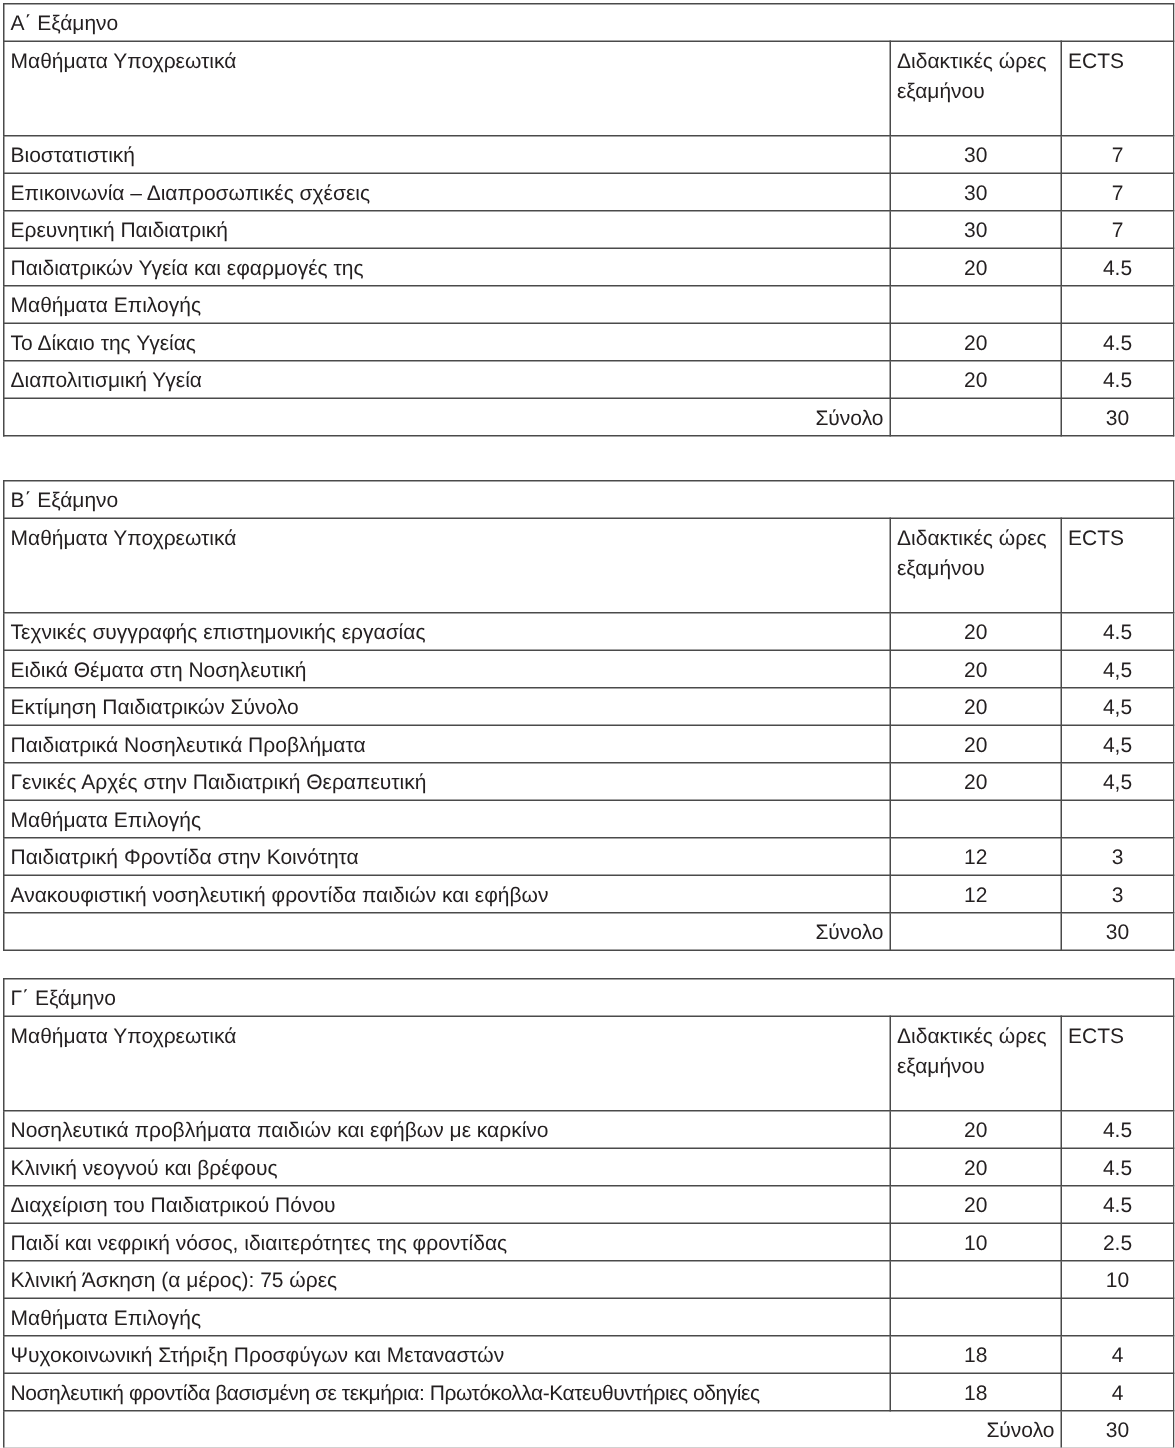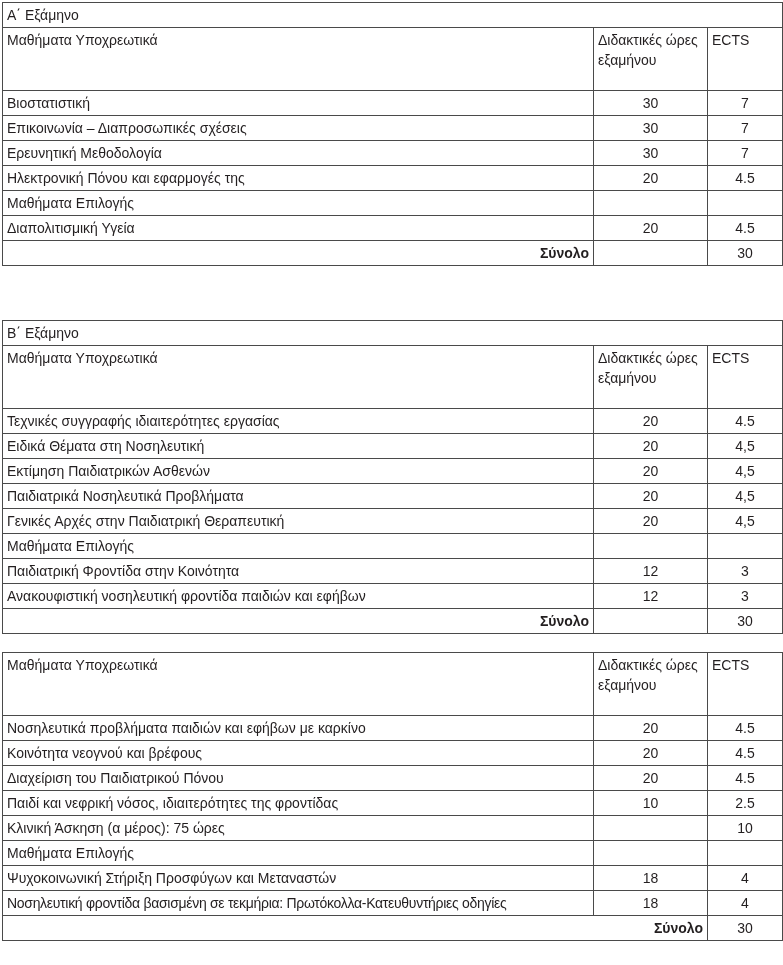--- a/index.html
+++ b/index.html
@@ -9,21 +9,21 @@
   table { border-collapse: collapse; width: 780px; table-layout: fixed; font-size: 14px; }
   td { border: 1px solid #4a4a4a; padding: 0 4px; height: 24px; line-height: 24px;
        vertical-align: middle; white-space: nowrap; overflow: hidden; }
   col.c1 { width: 591px; }
   col.c2 { width: 114px; }
   col.c3 { width: 75px; }
   td.title { height: 24px; }
   td.hdr { vertical-align: top; height: 60px; line-height: 20px; padding-top: 2px; margin-top: 16px; }
   td.hdr.center { white-space: normal; }
   td.num { text-align: center; }
-  td.right { text-align: right; font-weight: bold; }
+  td.right { text-align: right; }
   tr.row td { height: 24px; }
 </style>
 </head>
 <body>
 
 <div class="sem" style="top:2px;">
 <table>
   <colgroup>
         <col class="c1">
         <col class="c2">
@@ -42,33 +42,38 @@
     <td>Βιοστατιστική</td>
     <td class="num">30</td>
     <td class="num">7</td>
   </tr>
   <tr class="row">
     <td>Επικοινωνία – Διαπροσωπικές σχέσεις</td>
     <td class="num">30</td>
     <td class="num">7</td>
   </tr>
   <tr class="row">
-    <td>Ερευνητική Μεθοδολογία</td>
+    <td>Ερευνητική Παιδιατρική</td>
     <td class="num">30</td>
     <td class="num">7</td>
   </tr>
   <tr class="row">
-    <td>Ηλεκτρονική Πόνου και εφαρμογές της</td>
+    <td>Παιδιατρικών Υγεία και εφαρμογές της</td>
     <td class="num">20</td>
     <td class="num">4.5</td>
   </tr>
   <tr class="row">
     <td>Μαθήματα Επιλογής</td>
     <td></td>
     <td></td>
+  </tr>
+  <tr class="row">
+    <td>Το Δίκαιο της Υγείας</td>
+    <td class="num">20</td>
+    <td class="num">4.5</td>
   </tr>
   <tr class="row">
     <td>Διαπολιτισμική Υγεία</td>
     <td class="num">20</td>
     <td class="num">4.5</td>
   </tr>
   <tr class="row">
     <td class="right">Σύνολο</td>
     <td></td>
     <td class="num">30</td>
@@ -87,31 +92,31 @@
   <tbody>
         <tr>
           <td colspan="3" class="title">Β΄ Εξάμηνο</td>
         </tr>
   <tr>
     <td class="hdr">Μαθήματα Υποχρεωτικά</td>
     <td class="hdr center">Διδακτικές ώρες εξαμήνου</td>
     <td class="hdr center">ECTS</td>
   </tr>
   <tr class="row">
-    <td>Τεχνικές συγγραφής ιδιαιτερότητες εργασίας</td>
+    <td>Τεχνικές συγγραφής επιστημονικής εργασίας</td>
     <td class="num">20</td>
     <td class="num">4.5</td>
   </tr>
   <tr class="row">
     <td>Ειδικά Θέματα στη Νοσηλευτική</td>
     <td class="num">20</td>
     <td class="num">4,5</td>
   </tr>
   <tr class="row">
-    <td>Εκτίμηση Παιδιατρικών Ασθενών</td>
+    <td>Εκτίμηση Παιδιατρικών Σύνολο</td>
     <td class="num">20</td>
     <td class="num">4,5</td>
   </tr>
   <tr class="row">
     <td>Παιδιατρικά Νοσηλευτικά Προβλήματα</td>
     <td class="num">20</td>
     <td class="num">4,5</td>
   </tr>
   <tr class="row">
     <td>Γενικές Αρχές στην Παιδιατρική Θεραπευτική</td>
@@ -143,32 +148,35 @@
 </div>
 
 <div class="sem" style="top:652px;">
 <table>
   <colgroup>
         <col class="c1">
         <col class="c2">
         <col class="c3">
       </colgroup>
   <tbody>
+        <tr>
+          <td colspan="3" class="title">Γ΄ Εξάμηνο</td>
+        </tr>
   <tr>
     <td class="hdr">Μαθήματα Υποχρεωτικά</td>
     <td class="hdr center">Διδακτικές ώρες εξαμήνου</td>
     <td class="hdr center">ECTS</td>
   </tr>
   <tr class="row">
     <td>Νοσηλευτικά προβλήματα παιδιών και εφήβων με καρκίνο</td>
     <td class="num">20</td>
     <td class="num">4.5</td>
   </tr>
   <tr class="row">
-    <td>Κοινότητα νεογνού και βρέφους</td>
+    <td>Κλινική νεογνού και βρέφους</td>
     <td class="num">20</td>
     <td class="num">4.5</td>
   </tr>
   <tr class="row">
     <td>Διαχείριση του Παιδιατρικού Πόνου</td>
     <td class="num">20</td>
     <td class="num">4.5</td>
   </tr>
   <tr class="row">
     <td>Παιδί και νεφρική νόσος, ιδιαιτερότητες της φροντίδας</td>

